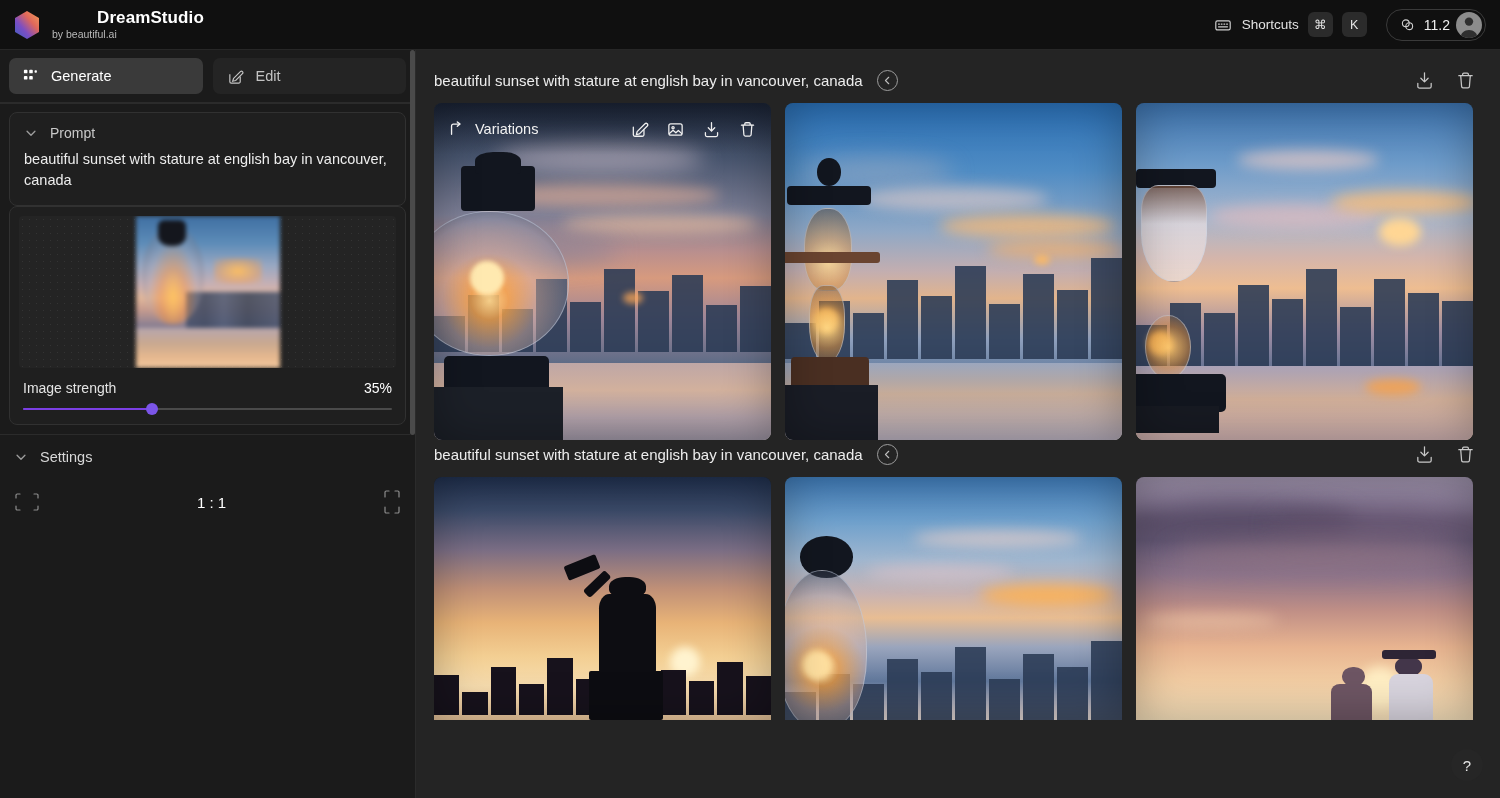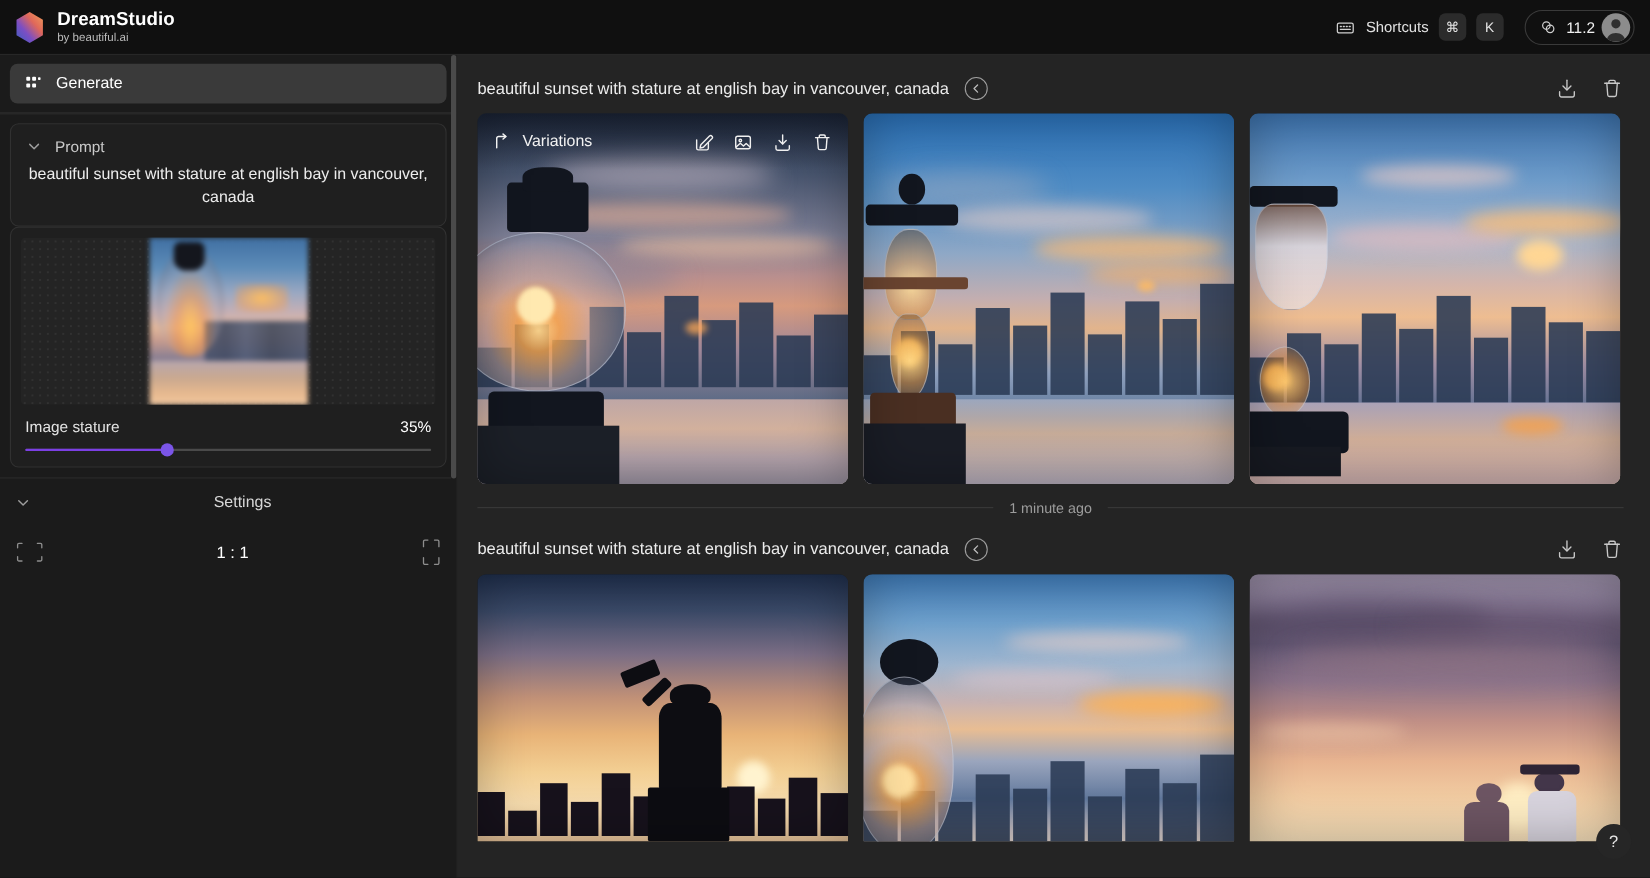--- a/index.html
+++ b/index.html
@@ -17,21 +17,21 @@
   .topbar {
     height: 50px; flex: 0 0 50px;
     background: #101010;
     display: flex; align-items: center;
     padding: 0 14px 0 12px;
     border-bottom: 1px solid #272727;
   }
   .brand { display: flex; align-items: center; gap: 10px; }
   .brand-logo { width: 30px; height: 32px; flex: 0 0 30px; }
   .brand-text { display: flex; flex-direction: column; line-height: 1.05; }
-  .brand-name { font-size: 17px; font-weight: 700; letter-spacing: .1px; color: #fff; }
+  .brand-name { font-size: 17px; font-weight: 700; letter-spacing: .1px; color: #fff; margin-left: 45px; }
   .brand-sub { font-size: 10.5px; color: #b9b9b9; margin-top: 2px; }
   .topbar-spacer { flex: 1 1 auto; }
   .topbar-right { display: flex; align-items: center; gap: 9px; }
   .sc-icon { width: 20px; height: 20px; display: flex; align-items: center; justify-content: center; color: #cfcfcf; }
   .sc-label { font-size: 13.5px; color: #e2e2e2; }
   .kbd {
     min-width: 25px; height: 25px; padding: 0 6px;
     background: #2b2b2b; border-radius: 6px;
     display: flex; align-items: center; justify-content: center;
     font-size: 12.5px; color: #e4e4e4;
@@ -53,21 +53,21 @@
   .body { flex: 1 1 auto; display: flex; min-height: 0; }
 
   
   .sidebar {
     width: 416px; flex: 0 0 416px;
     background: #1b1b1b;
     border-right: 1px solid #2b2b2b;
     display: flex; flex-direction: column;
     position: relative;
   }
-  .sb-scroll { flex: 1 1 auto; overflow: hidden; position: relative; text-align: center; }
+  .sb-scroll { flex: 1 1 auto; overflow: hidden; position: relative; }
   .scrollbar {
     position: absolute; right: 0; top: 0; width: 5px; height: 100%;
     background: #1b1b1b;
   }
   .scrollbar-thumb {
     position: absolute; left: 0; top: 0; width: 5px; height: 385px;
     background: #4a4a4a; border-radius: 3px;
   }
 
   .tabs { display: flex; gap: 10px; padding: 8px 9px 8px 9px; }
@@ -363,20 +363,29 @@
               <svg viewBox="0 0 18 18" width="16" height="16" fill="currentColor">
                 <rect x="1" y="2" width="4" height="4" rx="1"></rect>
                 <rect x="7" y="2" width="4" height="4" rx="1"></rect>
                 <rect x="13" y="2.6" width="2.6" height="2.8" rx=".8"></rect>
                 <rect x="1" y="9" width="4" height="4" rx="1"></rect>
                 <rect x="7" y="9" width="4" height="4" rx="1"></rect>
               </svg>
             </span>
             <span>Generate</span>
           </div>
+          <div class="tab tab-idle">
+            <span style="display:flex">
+              <svg viewBox="0 0 18 18" width="17" height="17" fill="none" stroke="currentColor" stroke-width="1.25">
+                <path d="M3 6.5v8a1.5 1.5 0 001.5 1.5h8A1.5 1.5 0 0014 14.5V9"></path>
+                <path d="M7 11l7.4-7.4a1.6 1.6 0 012.2 2.2L9.2 13.2 6 14z"></path>
+              </svg>
+            </span>
+            <span>Edit</span>
+          </div>
         </div>
 
         <div class="sb-sep"></div>
 
 
         <div class="sb-sep"></div>
 
         <div class="panel">
           <div class="panel-head">
             <span class="chev-d">
@@ -395,21 +404,21 @@
           <div class="img-preview">
             <div class="thumb-img">
               <div class="water"></div>
               <div class="skyline"></div>
               <div class="sunglow"></div>
               <div class="bulb"></div>
               <div class="cap"></div>
             </div>
           </div>
           <div class="strength-row">
-            <span class="strength-label">Image stature</span>
+            <span class="strength-label">Image strength</span>
             <span class="strength-val">35%</span>
           </div>
           <div class="slider">
             <div class="slider-track"></div>
             <div class="slider-fill" id="strengthFill" style="width: 35%;"></div>
             <div class="slider-knob" id="strengthKnob" style="left: 35%;"></div>
           </div>
         </div>
 
         <div class="section-head">
@@ -615,25 +624,20 @@
               <div class="sun" style="left:16%;top:62%;width:24px;height:24px;background:#ffc46a;filter:blur(3px)"></div>
               <div class="glassbulb" style="left:14%;top:56%;width:40%;height:24%;border-radius:50%;background:radial-gradient(circle,rgba(255,200,110,.95) 0%,rgba(226,140,50,.5) 55%,transparent 100%)"></div>
               <div class="lamp-body" style="left:0%;top:78%;width:84%;height:14%;border-radius:5px"></div>
               <div class="lamp-body" style="left:4%;top:90%;width:74%;height:10%;background:#171a22"></div>
             </div>
             <div class="vig"></div>
           </div>
         </div>
       </div>
 
-      <div class="divider-row">
-        <span class="divider-line"></span>
-        <span class="divider-text">1 minute ago</span>
-        <span class="divider-line"></span>
-      </div>
 
       <div class="result-head" style="padding-top:4px">
         <span class="result-title">beautiful sunset with stature at english bay in vancouver, canada</span>
         <span class="back-circle">
           <svg viewBox="0 0 16 16" width="13" height="13" fill="none" stroke="currentColor" stroke-width="1.4" stroke-linecap="round" stroke-linejoin="round">
               <path d="M9.5 4L5.5 8l4 4"></path>
             </svg>
         </span>
         <span class="head-spacer"></span>
         <span class="head-actions">

